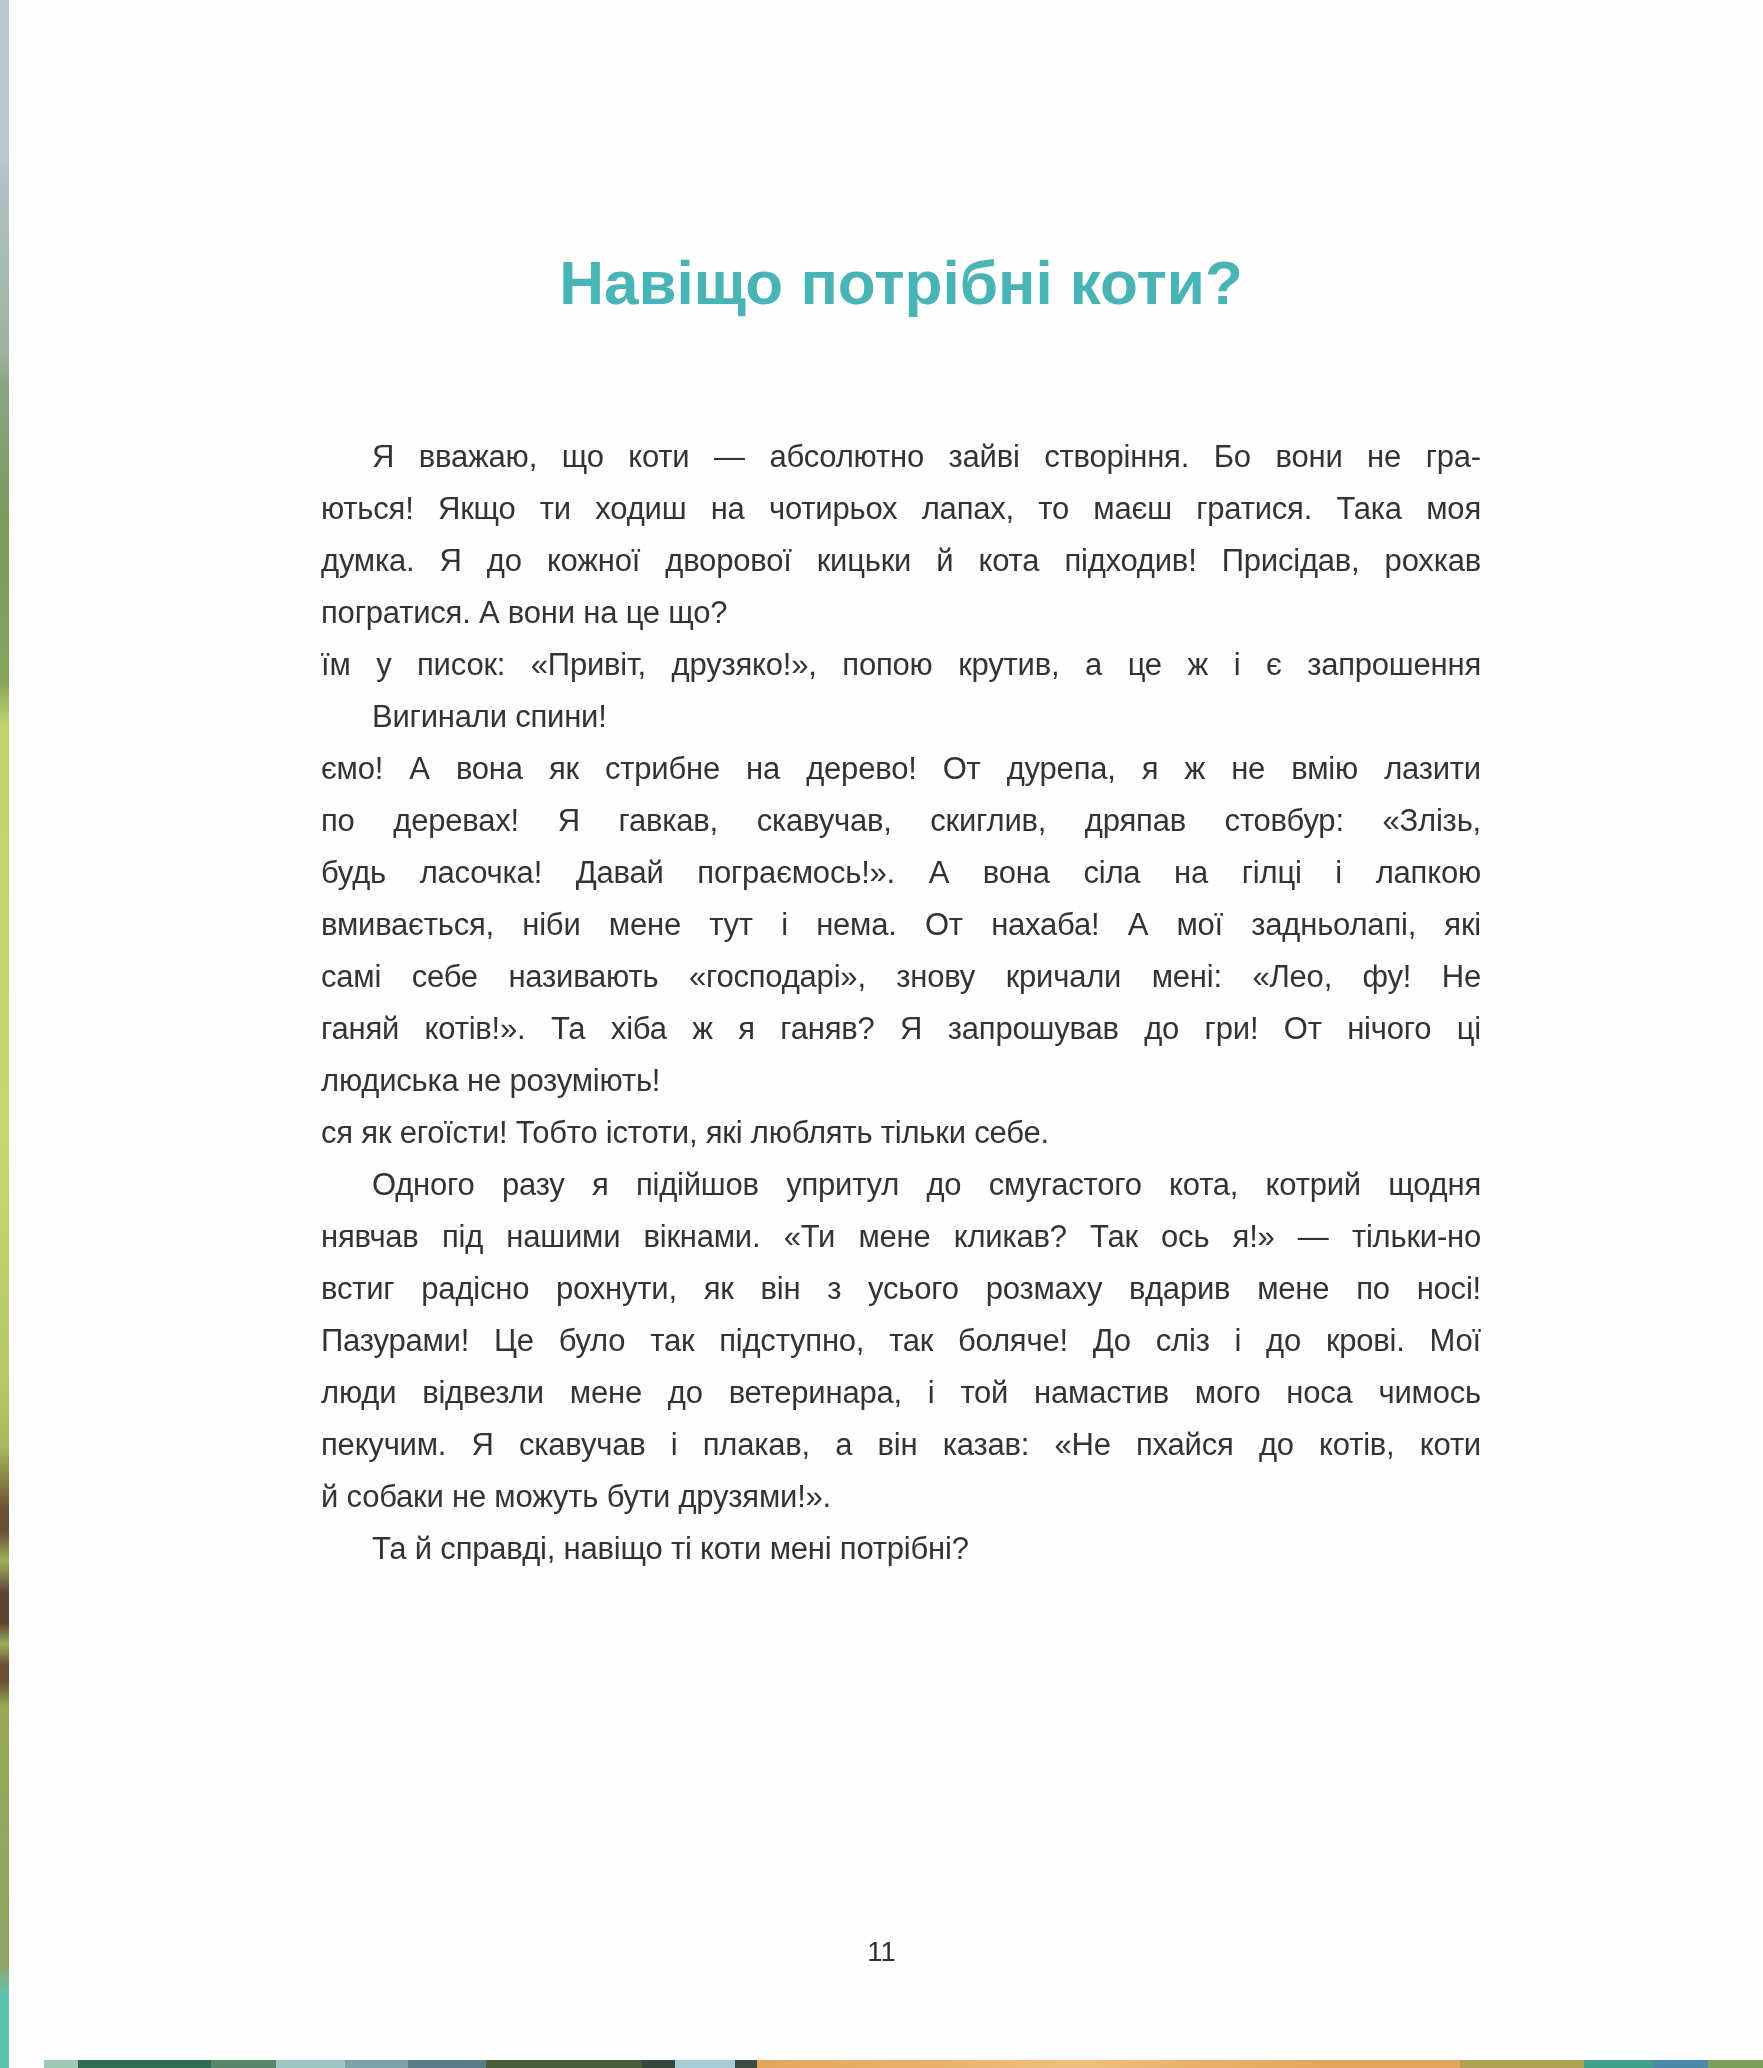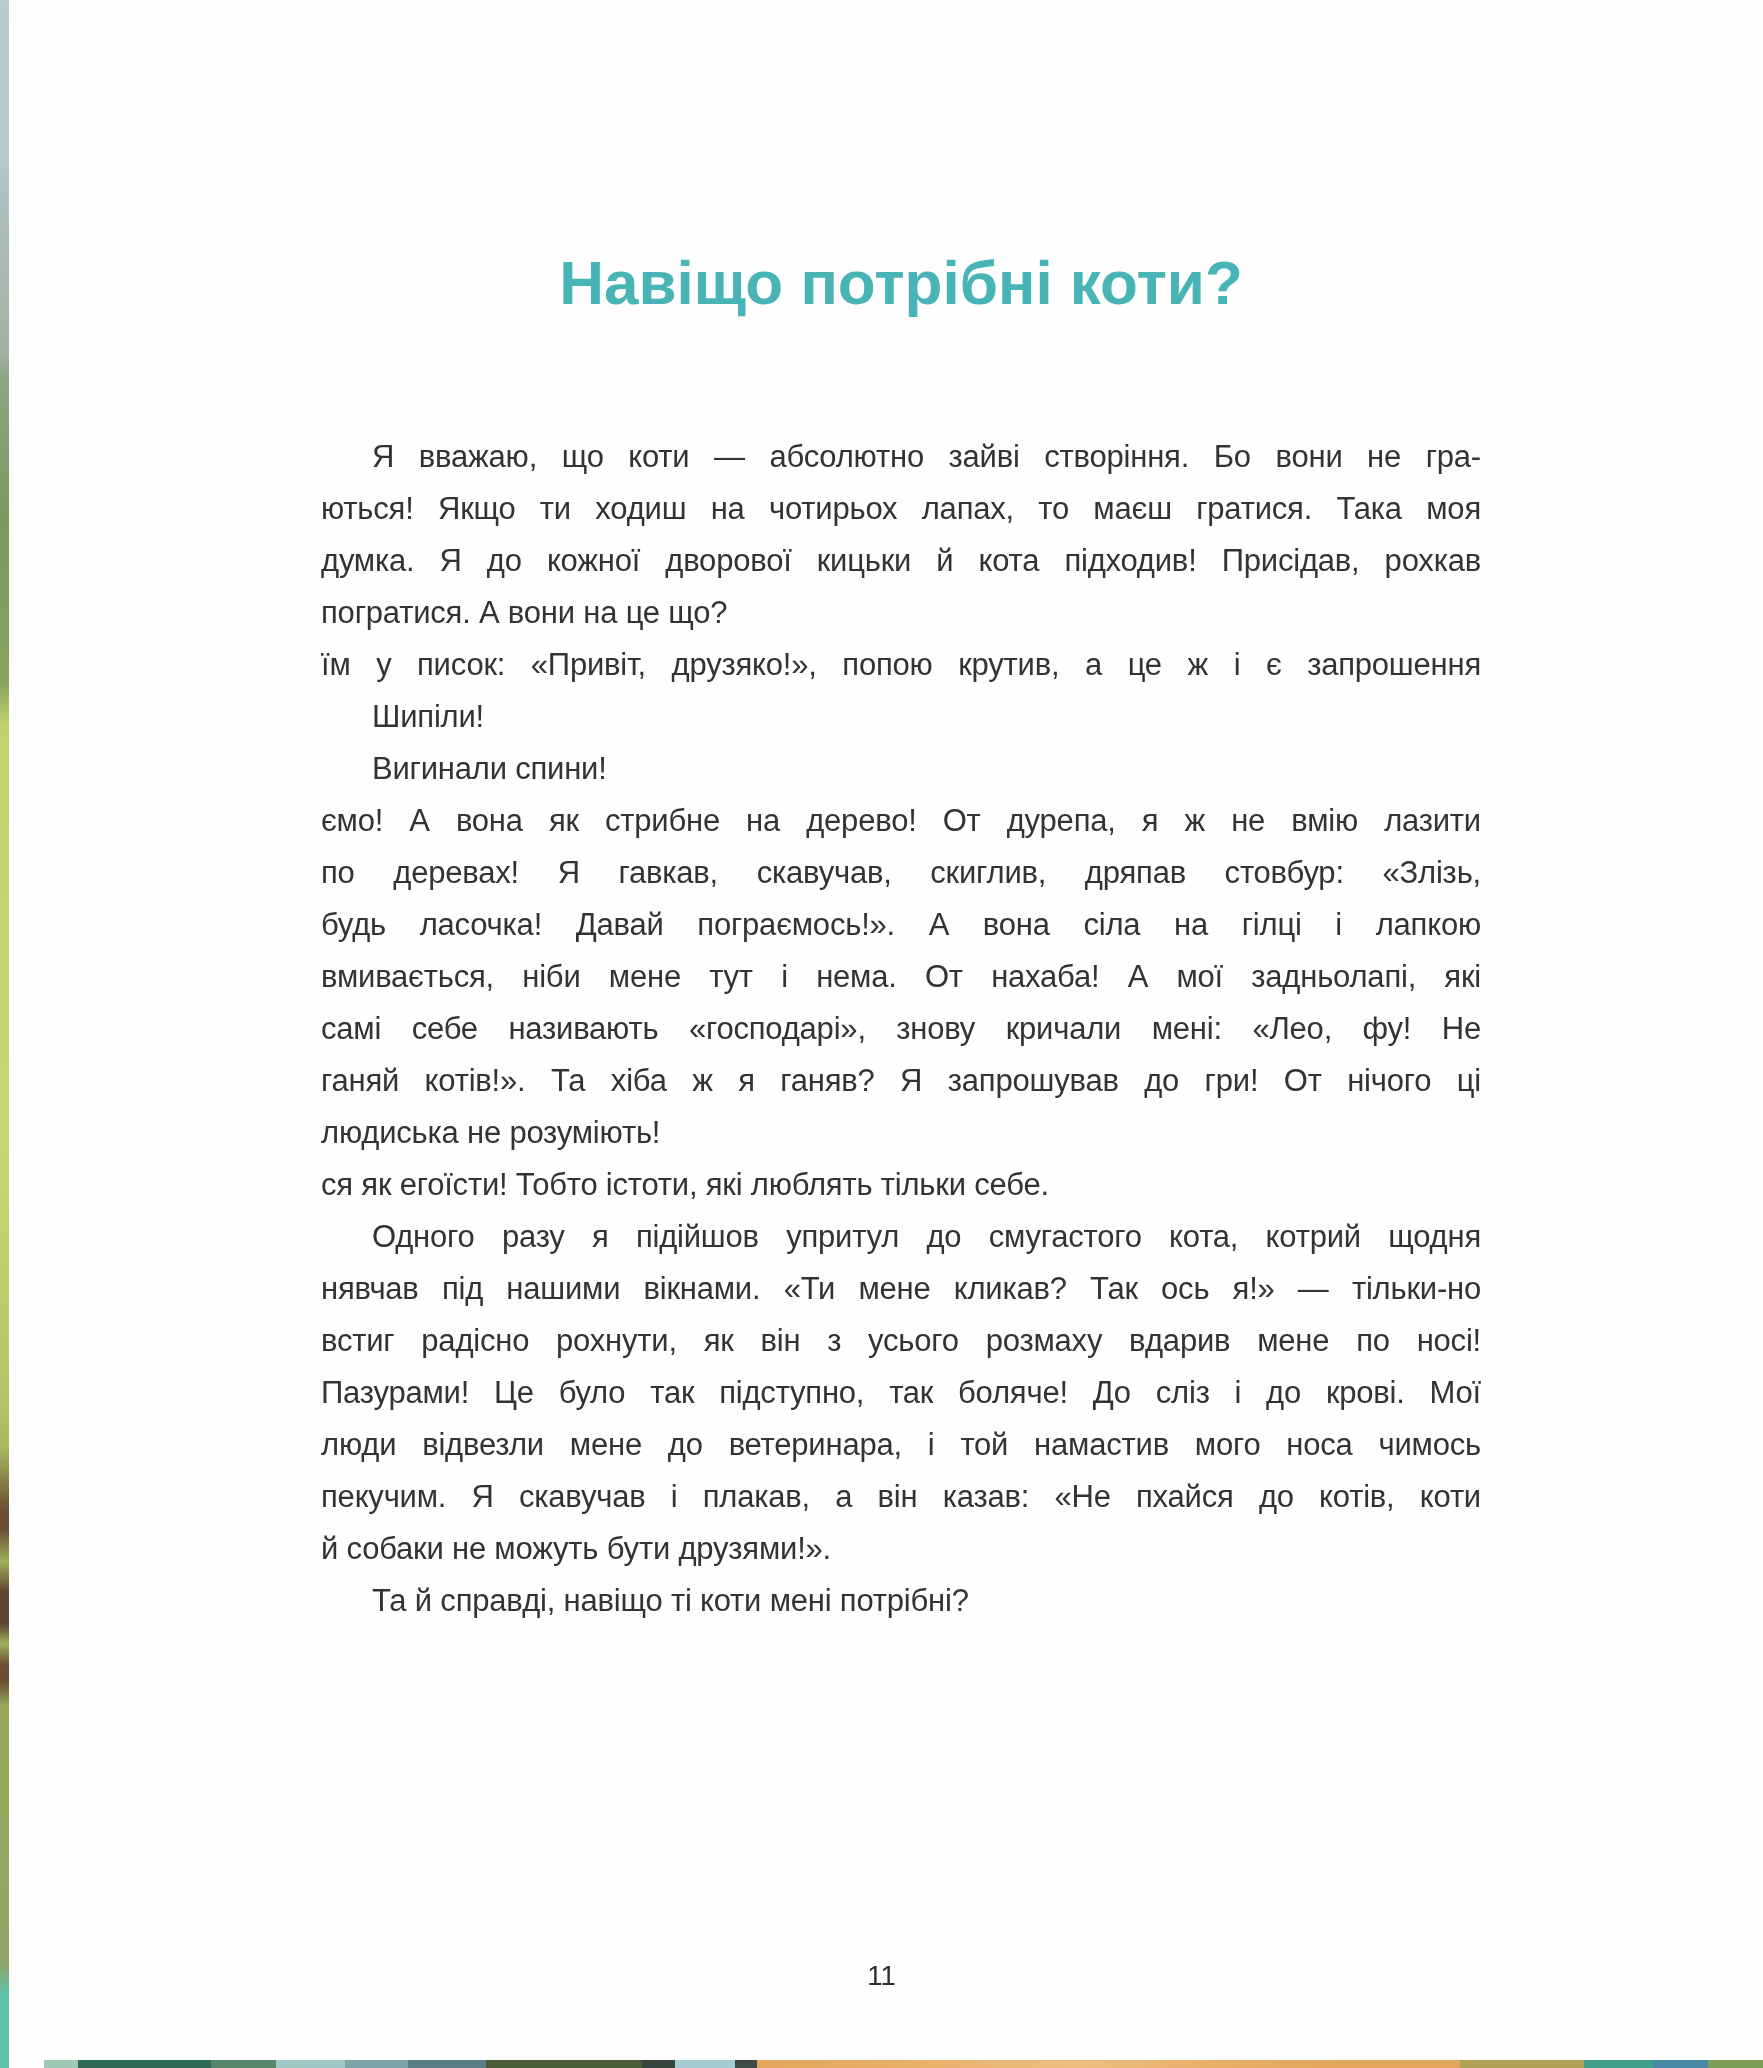--- a/index.html
+++ b/index.html
@@ -101,21 +101,20 @@
   }
   .line.first {
     text-indent: 51px;
   }
   .folio {
     position: absolute;
     left: 0;
     top: 1936px;
     width: 1763px;
     text-align: center;
-    margin-top: 24px;
   }
   .page-number {
     font-size: 27.5px;
     color: #2e2e2e;
   }
 </style>
 </head>
 <body>
 
 <div class="book-page">
@@ -124,23 +123,20 @@
 
   <main class="content" style="color: rgb(51, 51, 51);">
     <h1 class="title" style="color: rgb(73, 180, 182);">Навіщо потрібні коти?</h1>
     <section class="body-text" id="body-text">
         <div class="para">
           <div class="line first">Я вважаю, що коти — абсолютно зайві створіння. Бо вони не гра-</div>
           <div class="line">ються! Якщо ти ходиш на чотирьох лапах, то маєш гратися. Така моя</div>
           <div class="line">думка. Я до кожної дворової кицьки й кота підходив! Присідав, рохкав</div>
           <div class="line last">погратися. А вони на це що?</div>
           <div class="line">їм у писок: «Привіт, друзяко!», попою крутив, а це ж і є запрошення</div>
-        </div>
-        <div class="para">
-          <div class="line first last">Шипіли!</div>
         </div>
         <div class="para">
           <div class="line first last">Вигинали спини!</div>
         </div>
         <div class="para">
           <div class="line">ємо! А вона як стрибне на дерево! От дурепа, я ж не вмію лазити</div>
           <div class="line">по деревах! Я гавкав, скавучав, скиглив, дряпав стовбур: «Злізь,</div>
           <div class="line">будь ласочка! Давай пограємось!». А вона сіла на гілці і лапкою</div>
           <div class="line">вмивається, ніби мене тут і нема. От нахаба! А мої задньолапі, які</div>
           <div class="line">самі себе називають «господарі», знову кричали мені: «Лео, фу! Не</div>

